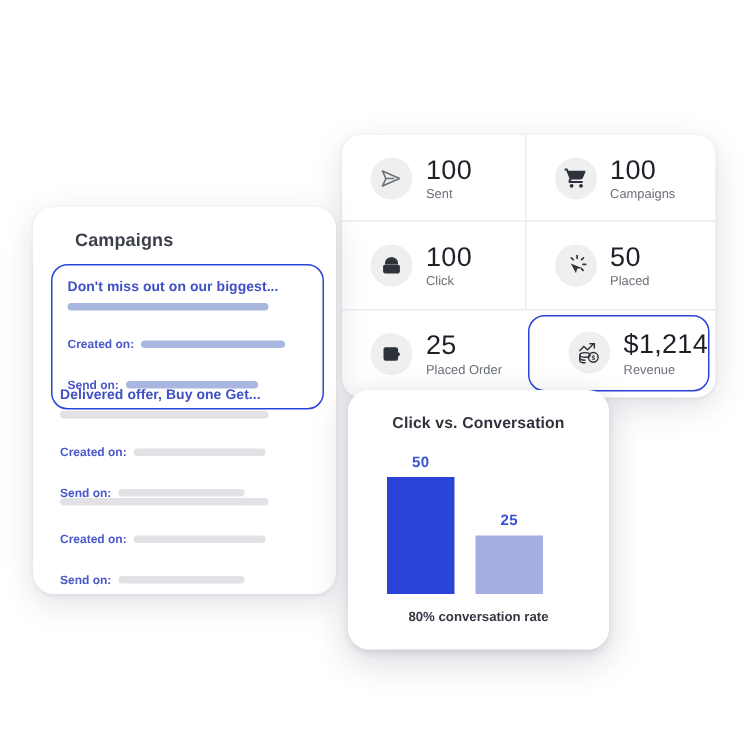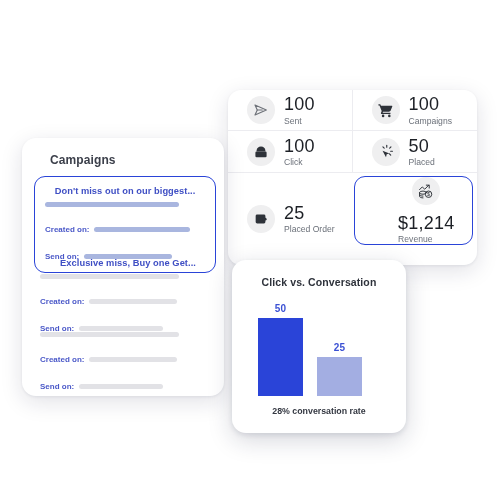--- a/index.html
+++ b/index.html
@@ -17,21 +17,21 @@
   .campaigns-card{
     position:absolute;left:22px;top:138px;width:202px;height:258px;
     background:#fff;border-radius:14px;
     box-shadow:0 6px 22px rgba(20,25,60,.13), 0 1px 3px rgba(20,25,60,.07);
     z-index:3;
   }
   .campaigns-title{
     position:absolute;left:28px;top:15px;
     font-size:12px;font-weight:700;color:#3b3f4a;letter-spacing:.1px;
   }
-  .camp-item{position:absolute;left:14px;width:176px;text-align:center;}
+  .camp-item{position:absolute;left:14px;width:176px;}
   .camp-item.selected{
     border:1.4px solid #2a44d8;border-radius:11px;
     box-sizing:border-box;padding:9px 10px 11px 10px;
     left:12px;width:182px;
   }
   .camp-item.plain{padding:0 4px;}
   .camp-head{
     font-size:9.3px;font-weight:700;color:#3f4fc4;letter-spacing:.05px;
     white-space:nowrap;
   }
@@ -54,21 +54,21 @@
   }
   .stat{
     position:relative;display:flex;align-items:center;gap:9px;
     padding-left:19px;box-sizing:border-box;
   }
   .stat.c0{border-right:1px solid #ececf0;}
   .stat.r0,.stat.r1{border-bottom:1px solid #ececf0;}
   .stat.r2.c0{border-right:1px solid transparent;}
   .stat.hl{
     border:1.4px solid #2a44d8;border-radius:11px;
-    margin:3px 4px 20px 1px;padding-left:26px;flex-direction:column;
+    margin:3px 4px 4px 1px;padding-left:26px;
   }
   .ic{
     width:28px;height:28px;border-radius:50%;background:#efeff0;
     display:flex;align-items:center;justify-content:center;flex:0 0 28px;
   }
   .ic svg{display:block;}
   .stat-txt{display:flex;flex-direction:column;line-height:1;}
   .stat-val{font-size:18px;font-weight:400;color:#1d2026;letter-spacing:.2px;}
   .stat-lab{font-size:8.6px;font-weight:400;color:#6b7079;margin-top:3.5px;}
 
@@ -114,21 +114,21 @@
           <span class="row-bar" style="width:96px"></span>
         </div>
         <div class="row">
           <span class="row-label">Send on:</span>
           <span class="row-bar" style="width:88px"></span>
         </div>
       </div>
     </div>
 
     <div class="camp-item plain" style="top:120px;">
-      <div class="camp-head">Exclusive miss, Buy one Get...</div>
+      <div class="camp-head">Delivered offer, Buy one Get...</div>
       <div class="bar bar-lg" style="width:79%"></div>
       <div class="meta-block">
         <div class="row">
           <span class="row-label">Created on:</span>
           <span class="row-bar" style="width:88px"></span>
         </div>
         <div class="row">
           <span class="row-label">Send on:</span>
           <span class="row-bar" style="width:84px"></span>
         </div>
@@ -252,16 +252,16 @@
       <div class="bar-col b1">
         <div class="bar-val">50</div>
         <div class="bar-rect" style="height:78px;background:#2a44d8;"></div>
       </div>
       <div class="bar-col b2">
         <div class="bar-val">25</div>
         <div class="bar-rect" style="height:39px;background:#a3aee2;"></div>
       </div>
     </div>
 
-    <div class="chart-foot">28% conversation rate</div>
+    <div class="chart-foot">80% conversation rate</div>
   </div>
 
 </div>
 
 </body></html>

